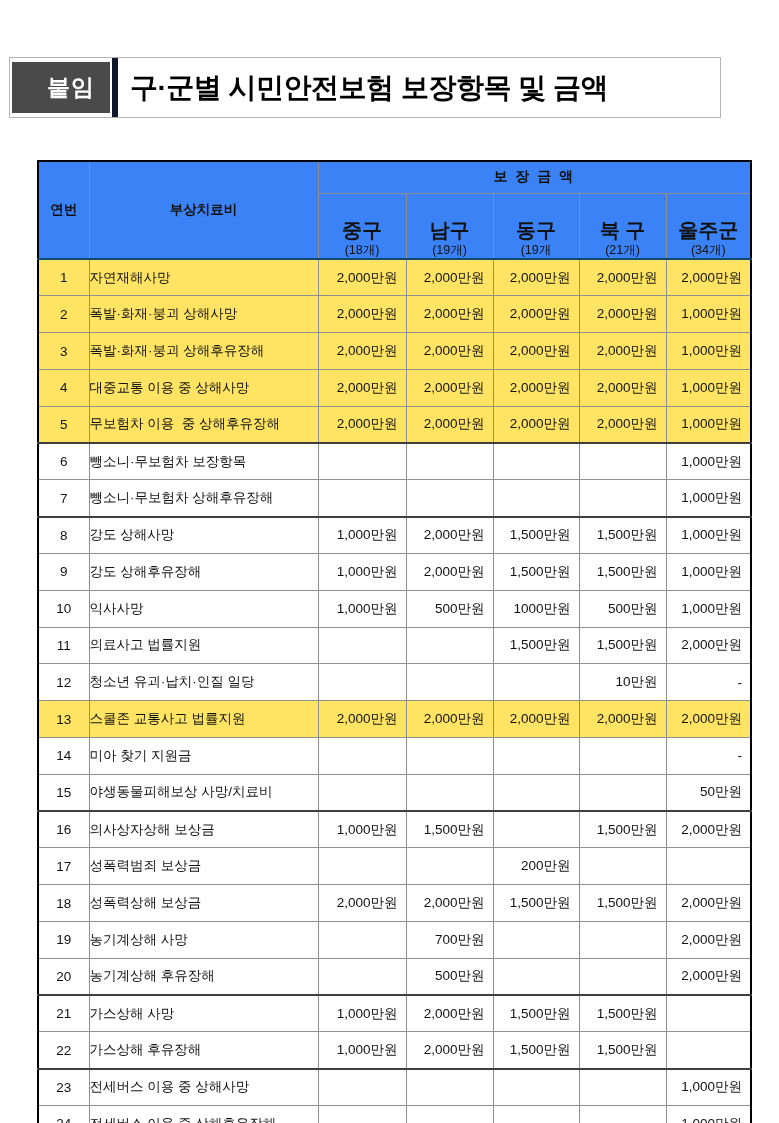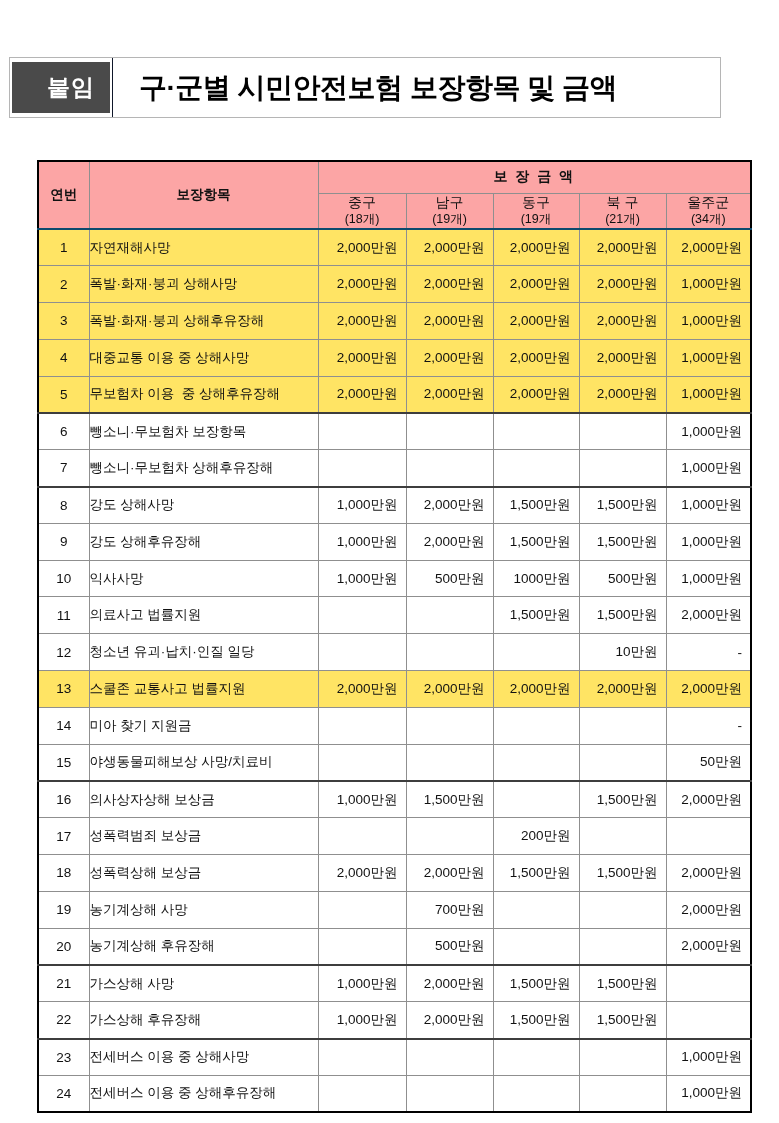--- a/index.html
+++ b/index.html
@@ -22,45 +22,45 @@
   .badge {
     position:absolute; left:2px; top:4px;
     width:98px; height:51px;
     background:var(--badge-bg,#4a4a4a);
     color:#ffffff;
     display:flex; align-items:center; justify-content:center;
     font-size:23px; font-weight:700; letter-spacing:1px;padding-left:20px;
   }
   .title-box {
     position:absolute; left:102px; top:0; right:0; bottom:0;
-    border-left:1px solid #0f172a;
+    border-left:6px solid #0f172a;
     background:#ffffff;
     display:flex; align-items:center;
-    padding-left:26px;
+    padding-left:12px;
     font-size:28px; font-weight:800; color:#000000;
     letter-spacing:-0.5px; white-space:nowrap;
   }
 
   
   table.coverage {
     position:absolute; left:37px; top:160px;
     width:713px;
     border-collapse:collapse; table-layout:fixed;
     border:2px solid #000000;
   }
   .coverage th, .coverage td {
     border:1px solid #8f8f8f;
     font-size:13.5px;
     color:#111111;
     overflow:hidden;
   }
-  .coverage thead th { font-weight:700; text-align:center; background:#fca5a5; }
+  .coverage thead th { font-weight:700; text-align:center; background:#3b82f6; }
   .coverage th.group-h { height:32px; font-size:14px; letter-spacing:2px; }
   .coverage tr.sub th { height:36px; line-height:1.25; }
-  .coverage tr.sub .d-name  { font-size:14px; font-weight:400; }
+  .coverage tr.sub .d-name  { font-size:20px; font-weight:700;margin-top:24px; }
   .coverage tr.sub .d-count { font-size:12.5px; font-weight:400; }
   .coverage thead tr.sub th,
   .coverage thead th[rowspan] { border-bottom:2px solid #0c4a6e; }
 
   .coverage tbody td { height:36.8px; font-weight:500; }
   .coverage td.no   { text-align:center; }
   .coverage td.item { text-align:left; white-space:pre-wrap; }
   .coverage td.amt  { text-align:right; padding-right:8px; }
   .coverage tr.hl td { background:var(--hl,#ffe464); }
   .coverage tr.group-end td { border-bottom:2px solid #3d3d3d; }
@@ -81,21 +81,21 @@
         <col style="width:229px">
         <col style="width:88px">
       <col style="width:87px">
         <col style="width:86px">
         <col style="width:87px">
         <col style="width:85px">
     </colgroup>
     <thead>
       <tr>
         <th rowspan="2">연번</th>
-        <th rowspan="2">보장항목</th>
+        <th rowspan="2">부상치료비</th>
         <th colspan="5" class="group-h">보 장 금 액</th>
       </tr>
       <tr class="sub">
         <th>
           <div class="d-name">중구</div>
           <div class="d-count">(18개)</div>
         </th>
         <th>
           <div class="d-name">남구</div>
           <div class="d-count">(19개)</div>

